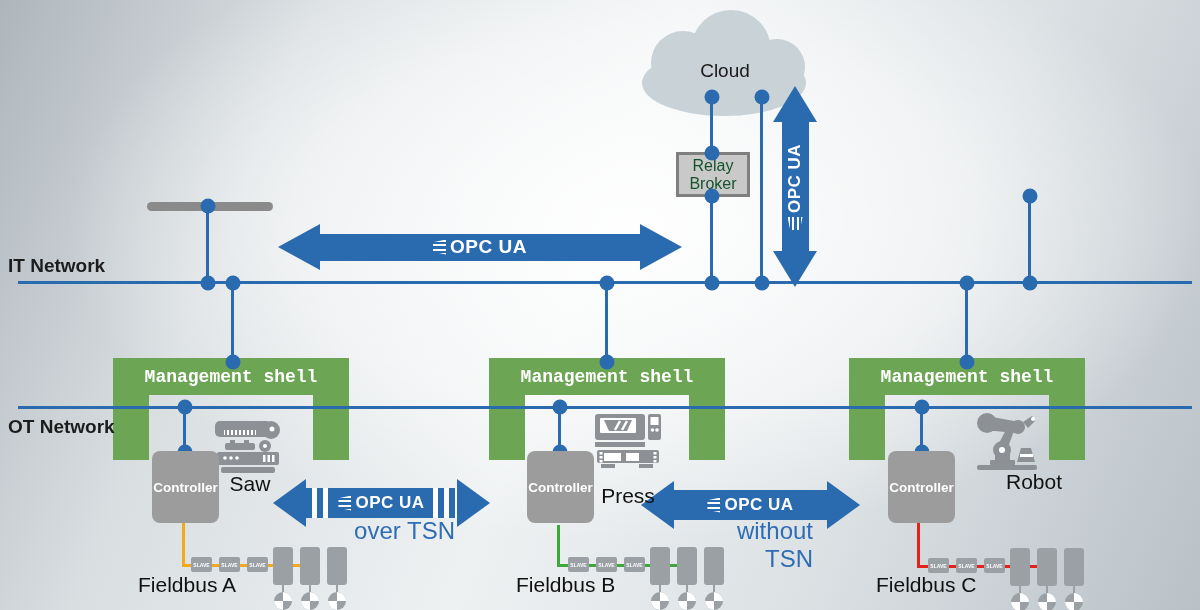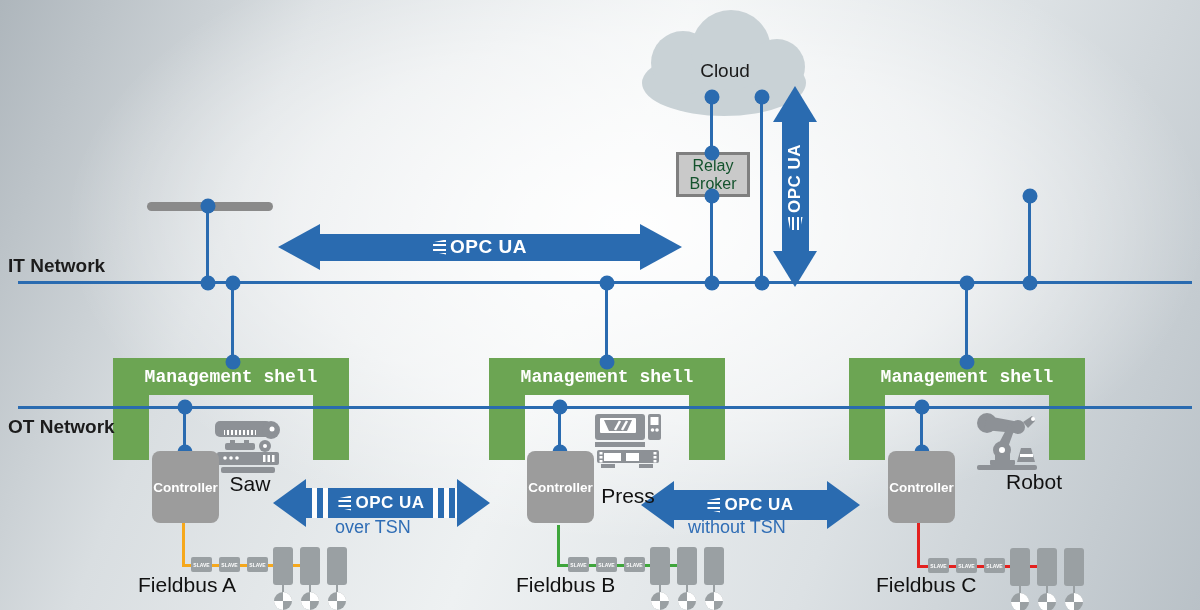--- a/index.html
+++ b/index.html
@@ -40,21 +40,21 @@
   .arrow-h { position:absolute; display:flex; align-items:center; z-index:8; }
   .ah-left { width:0; height:0; border-top:23px solid transparent; border-bottom:23px solid transparent; border-right:42px solid #2a6bb0; }
   .ah-right { width:0; height:0; border-top:23px solid transparent; border-bottom:23px solid transparent; border-left:42px solid #2a6bb0; }
   .ah-shaft { flex:1; height:27px; background:#2a6bb0; display:flex; align-items:center; justify-content:center; }
   .tsn-arrow { position:absolute; display:flex; align-items:center; z-index:8; }
   .th-left { width:0; height:0; border-top:24px solid transparent; border-bottom:24px solid transparent; border-right:33px solid #2a6bb0; }
   .th-right { width:0; height:0; border-top:24px solid transparent; border-bottom:24px solid transparent; border-left:33px solid #2a6bb0; }
   .th-shaft { flex:1; height:30px; display:flex; align-items:center; justify-content:center; }
   .striped { background:repeating-linear-gradient(90deg,#2a6bb0 0 6px,#fdfdfd 6px 11px); }
   .solid { background:#2a6bb0; }
-  .tsn-label { position:absolute; color:#2f6db5; font-size:18px; text-align:left; z-index:9; }
+  .tsn-label { position:absolute; color:#2f6db5; font-size:24px; text-align:right; z-index:9; }
   .arrow-v { position:absolute; display:flex; flex-direction:column; align-items:center; z-index:8; }
   .av-up { width:0; height:0; border-left:22px solid transparent; border-right:22px solid transparent; border-bottom:36px solid #2a6bb0; }
   .av-down { width:0; height:0; border-left:22px solid transparent; border-right:22px solid transparent; border-top:36px solid #2a6bb0; }
   .av-shaft { width:27px; flex:1; background:#2a6bb0; display:flex; align-items:center; justify-content:center; }
   .vbadge { transform:rotate(-90deg); display:flex; align-items:center; gap:4px; }
   
   .fb-a { --fb:#F6A81C; } .fb-b { --fb:#3FA63C; } .fb-c { --fb:#E3211F; }
   .fb-riser { position:absolute; width:3px; background:var(--fb); z-index:2; }
   .fb-line { position:absolute; height:3px; background:var(--fb); z-index:2; }
   .slave { position:absolute; width:21px; height:15px; top:557px; background:#9aa0a3; border-radius:2px;

